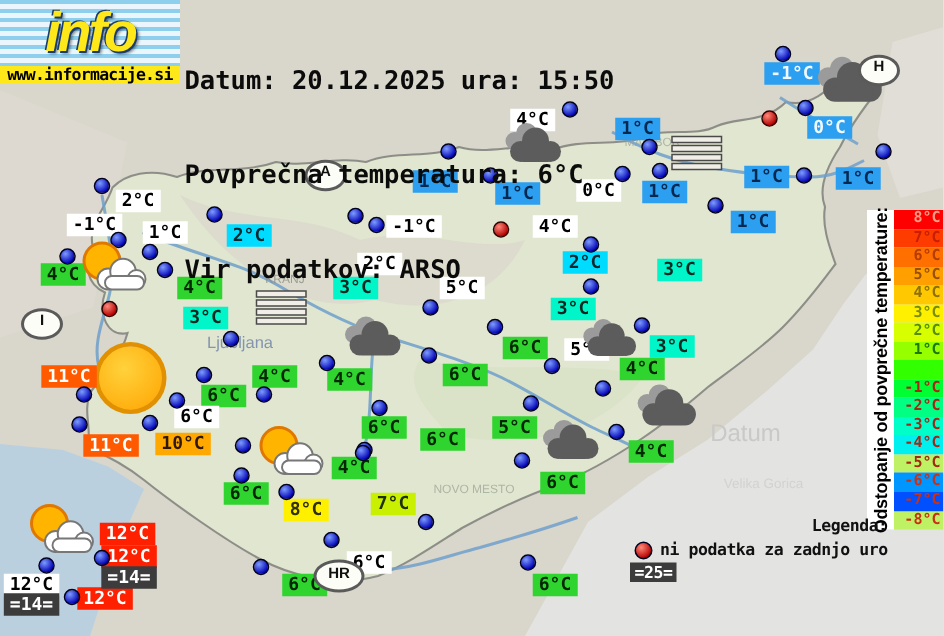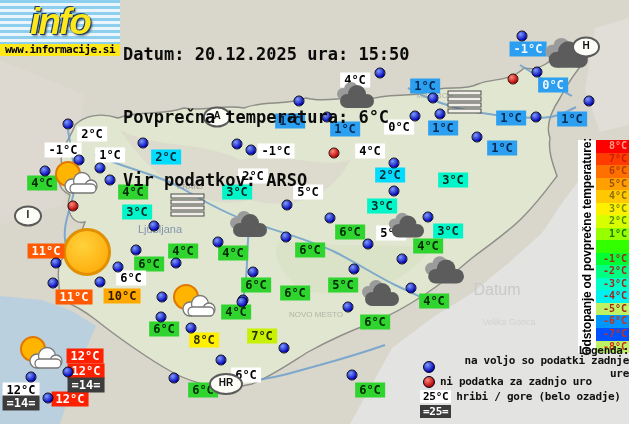--- a/index.html
+++ b/index.html
@@ -132,42 +132,34 @@
       <div class="scale-row" style="background: #bef264; color: rgb(165, 40, 20);">-5°C</div>
       <div class="scale-row" style="background: rgb(0, 150, 255); color: rgb(200, 50, 20);">-6°C</div>
       <div class="scale-row" style="background: rgb(0, 80, 255); color: rgb(200, 50, 20);">-7°C</div>
       <div class="scale-row" style="background: #bef264; color: rgb(200, 50, 20);">-8°C</div>
     </div>
 
   <div id="legend">
     <div id="legend-title">Legenda:</div>
     <div id="legend-items">
         <div class="legend-row">
-          <span class="legend-marker lm-dot blue"></span>
-          <span>na voljo so podatki zadnje ure</span>
-        </div>
-        <div class="legend-row">
           <span class="legend-marker lm-dot red"></span>
           <span>ni podatka za zadnjo uro</span>
-        </div>
-        <div class="legend-row">
-          <span class="legend-marker lm-box white">25°C</span>
-          <span>hribi / gore (belo ozadje)</span>
         </div>
         <div class="legend-row">
           <span class="legend-marker lm-box dark">=25=</span>
         </div>
       </div>
   </div>
 
   <div id="layers">
       <div class="maplabel" style="left: 160px; top: 229px; color: rgb(83, 104, 159); font-size: 11px; opacity: 0.65;">Ljubljana</div>
       <div class="maplabel" style="left: 190px; top: 186px; color: rgb(138, 143, 133); font-size: 8px; opacity: 0.8;">KRANJ</div>
       <div class="maplabel" style="left: 435px; top: 95px; color: rgb(154, 160, 149); font-size: 8px; opacity: 0.7;">MARIBOR</div>
-      <div class="maplabel" style="left: 316px; top: 314px; color: rgb(154, 160, 149); font-size: 8px; opacity: 0.7;">NOVO MESTO</div>
+      <div class="maplabel" style="left: 316px; top: 326px; color: rgb(154, 160, 149); font-size: 8px; opacity: 0.7;">NOVO MESTO</div>
       <div class="maplabel" style="left: 497px; top: 290px; color: rgb(201, 201, 199); font-size: 16px; opacity: 1;">Datum</div>
       <div class="maplabel" style="left: 509px; top: 322px; color: rgb(210, 210, 208); font-size: 9px; opacity: 1;">Velika Gorica</div>
       <div class="icon" style="left: 566px; top: 56px;"><svg width="52.9" height="34.5" viewBox="0 0 46 30">
   <g fill="#9b9b9b">
             <circle cx="11" cy="13" r="6"></circle>
             <circle cx="19" cy="8" r="7"></circle>
             <circle cx="27" cy="13" r="6"></circle>
             <rect x="9" y="11" width="20" height="7" rx="3"></rect>
           </g>
   <g fill="#5c5c5c">

